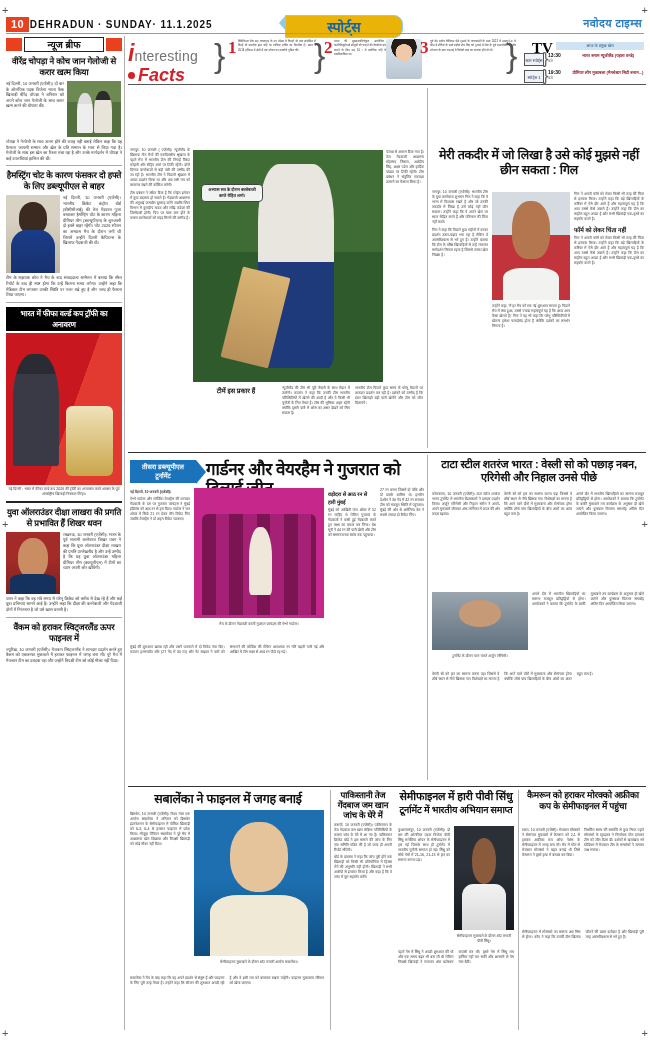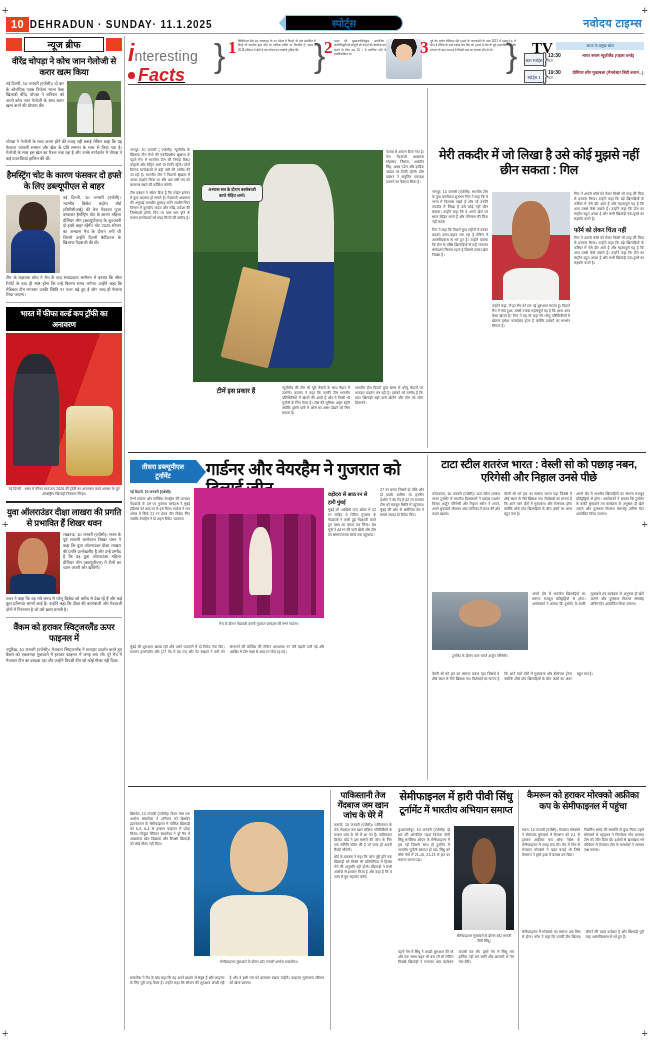--- a/index.html
+++ b/index.html
@@ -21,43 +21,43 @@
   }
   .pagenum {
     background: #e8411f; color: #fff; font-weight: bold; font-size: 11px;
     padding: 1px 5px 2px 5px; letter-spacing: .3px;
   }
   .dateline {
     font-size: 10px; font-weight: bold; letter-spacing: .9px; color: #111;
     margin-left: 1px; white-space: nowrap;
   }
   .section-tab {
-    position: absolute; left: 285px; top: 15px; width: 118px; height: 16px;
-    background: #000000; border: 1px solid #93c9e8;
+    position: absolute; left: 285px; top: 15px; width: 118px; height: 23px;
+    background: #eab308; border: 1px solid #93c9e8;
     border-radius: 0 9px 9px 0;
     display: flex; align-items: center; justify-content: center;
-    font-size: 10px; font-weight: bold; color: #1364a4;
+    font-size: 14px; font-weight: bold; color: #1364a4;
   }
   .section-tab:before {
     content: ""; position: absolute; left: -7px; top: -1px;
     border-top: 8px solid transparent; border-bottom: 8px solid transparent;
     border-right: 7px solid #93c9e8;
   }
   .brandname {
     position: absolute; right: 8px; top: 15px;
     font-size: 11px; font-weight: bold; color: #2f7ec0; letter-spacing: .4px;
   }
   .rule-top { position: absolute; left: 6px; top: 33px; width: 638px; height: 1px; background: #9a9a9a; }
 
   
   .factband { position: absolute; left: 128px; top: 36px; width: 380px; height: 46px; }
   .facts-logo { position: absolute; left: 0; top: 4px; width: 88px; }
   .facts-i { font-size: 23px; font-style: italic; font-weight: bold; color: #d52027; display: inline; }
   .facts-interesting { font-size: 14px; color: #737373; letter-spacing: .2px; }
-  .facts-row2 { margin-top: -2px; text-decoration: underline; }
+  .facts-row2 { margin-top: -2px; }
   .facts-bullet { display: inline-block; width: 7px; height: 7px; border-radius: 50%; background: #d52027; margin-right: 3px; vertical-align: 2px;}
   .facts-facts { font-size: 18px; font-weight: bold; color: #d52027; font-style: italic; }
   .fact-item { position: absolute; top: 2px; width: 88px; }
   .fact-n { position: absolute; left: 0; top: 0; font-size: 17px; color: #d52027; font-weight: bold; font-family: "Liberation Serif", serif; }
   .fact-txt {
     position: absolute; left: 10px; top: 1px; width: 78px;
     font-size: 2.9px; line-height: 4.4px; color: #333; text-align: justify;
   }
   .brace { position: absolute; font-size: 34px; color: #555; font-weight: 100; }
   .fact-face {
@@ -376,20 +376,23 @@
   <div class="caption" style="position:absolute; left:432px; top:652px; width:96px;">टूर्नामेंट के दौरान चाल चलते अर्जुन एरिगेसी।</div>
   <div style="position:absolute; left:532px; top:592px; width:112px;">
     <div class="body-xxs" style="column-count:2; column-gap:5px;">अगले दौर में भारतीय खिलाड़ियों का सामना मजबूत प्रतिद्वंद्वियों से होगा। आयोजकों ने बताया कि टूर्नामेंट के बाकी मुकाबले तय कार्यक्रम के अनुसार ही खेले जाएंगे और पुरस्कार वितरण समारोह अंतिम दिन आयोजित किया जाएगा।</div>
   </div>
   <div style="position:absolute; left:432px; top:672px; width:212px;">
     <div class="body-xxs" style="column-count:3; column-gap:5px;">वेस्ली सो को हार का सामना करना पड़ा जिससे वे शीर्ष स्थान से नीचे खिसक गए। विशेषज्ञों का मानना है कि आने वाले दौरों में मुकाबला और रोमांचक होगा क्योंकि शीर्ष पांच खिलाड़ियों के बीच अंकों का अंतर बहुत कम है।</div>
   </div>
 
   <div style="position:absolute; left:128px; top:786px; width:518px; height:1px; background:#333;"></div>
 
+  <div style="position:absolute; left:130px; top:792px; width:196px;">
+    <div class="sechead">सबालेंका ने फाइनल में जगह बनाई</div>
+  </div>
   <div style="position:absolute; left:130px; top:812px; width:60px;">
     <div class="body-xxs">ब्रिसबेन, 10 जनवरी (एजेंसी)। विश्व नंबर एक आर्यना सबालेंका ने शनिवार को ब्रिसबेन इंटरनेशनल के सेमीफाइनल में पोलिश खिलाड़ी को 6-3, 6-4 से हराकर फाइनल में प्रवेश किया। मौजूदा चैंपियन सबालेंका ने पूरे मैच में आक्रामक खेल दिखाया और विपक्षी खिलाड़ी को कोई मौका नहीं दिया।</div>
   </div>
   <div class="photo ph-sab" style="position:absolute; left:194px; top:810px; width:130px; height:146px;"></div>
   <div class="caption" style="position:absolute; left:194px; top:958px; width:130px;">सेमीफाइनल मुकाबले के दौरान शॉट लगातीं आर्यना सबालेंका।</div>
   <div style="position:absolute; left:130px; top:976px; width:194px;">
     <div class="body-xxs" style="column-count:2; column-gap:5px;">सबालेंका ने मैच के बाद कहा कि वह अपने प्रदर्शन से संतुष्ट हैं और फाइनल के लिए पूरी तरह तैयार हैं। उन्होंने कहा कि सीजन की शुरुआत अच्छी रही है और वे इसी लय को बरकरार रखना चाहेंगी। फाइनल मुकाबला रविवार को खेला जाएगा।</div>
   </div>
 
   <div style="position:absolute; left:398px; top:790px; width:116px;">

